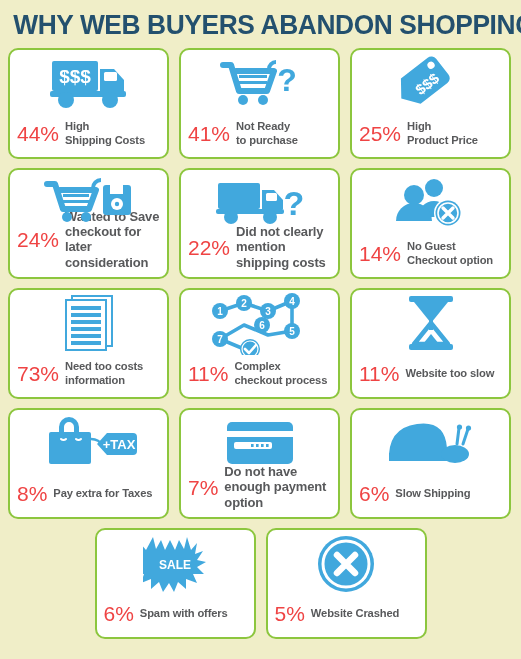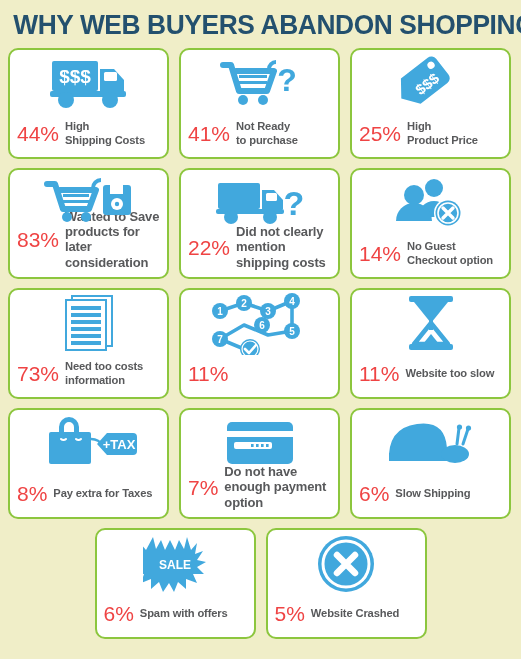--- a/index.html
+++ b/index.html
@@ -187,24 +187,24 @@
             <circle cx="24" cy="42" r="5" fill="#41a8dd"></circle>
             <circle cx="43" cy="42" r="5" fill="#41a8dd"></circle>
             <path d="M50 13 a8 8 0 0 1 8 -8" fill="none" stroke="#41a8dd" stroke-width="4"></path>
             <rect x="60" y="10" width="28" height="30" rx="3" fill="#41a8dd"></rect>
             <rect x="67" y="10" width="13" height="9" fill="#ffffff"></rect>
             <circle cx="74" cy="29" r="6" fill="#ffffff"></circle>
             <circle cx="74" cy="29" r="2.2" fill="#41a8dd"></circle>
           </svg>
         </div>
         <div class="card-footer">
-          <span class="pct">83%</span>
+          <span class="pct">24%</span>
           <span class="label small">
             <span>Wanted to Save</span><br>
-            <span>products for later</span><br>
+            <span>checkout for later</span><br>
             <span>consideration</span>
           </span>
         </div>
       </div>
 
       <div class="card">
         <div class="card-icon">
           <svg width="92" height="58" viewBox="0 0 92 58">
             <rect x="4" y="8" width="42" height="26" rx="2" fill="#41a8dd"></rect>
             <path d="M48 15 h12 l9 10 v9 h-21 z" fill="#41a8dd"></path>
@@ -293,20 +293,24 @@
               <circle cx="14" cy="46" r="8" fill="#41a8dd"></circle>
                 <text x="14" y="49.5">7</text>
             </g>
             <circle cx="44" cy="56" r="10" fill="#41a8dd"></circle>
             <circle cx="44" cy="56" r="8" fill="none" stroke="#ffffff" stroke-width="1.2"></circle>
             <path d="M39 56 l4 4 l7 -8" fill="none" stroke="#ffffff" stroke-width="2.6" stroke-linecap="round" stroke-linejoin="round"></path>
           </svg>
         </div>
         <div class="card-footer">
           <span class="pct">11%</span>
+          <span class="label">
+            <span>Complex</span><br>
+            <span>checkout process</span>
+          </span>
         </div>
       </div>
 
       <div class="card">
         <div class="card-icon">
           <svg width="64" height="60" viewBox="0 0 64 60">
             <rect x="10" y="2" width="44" height="6" rx="2" fill="#41a8dd"></rect>
             <rect x="10" y="50" width="44" height="6" rx="2" fill="#41a8dd"></rect>
             <path d="M15 8 h34 l-17 21 z" fill="#41a8dd"></path>
             <path d="M32 29 l17 21 h-34 z" fill="none" stroke="#41a8dd" stroke-width="4.5" stroke-linejoin="round"></path>

